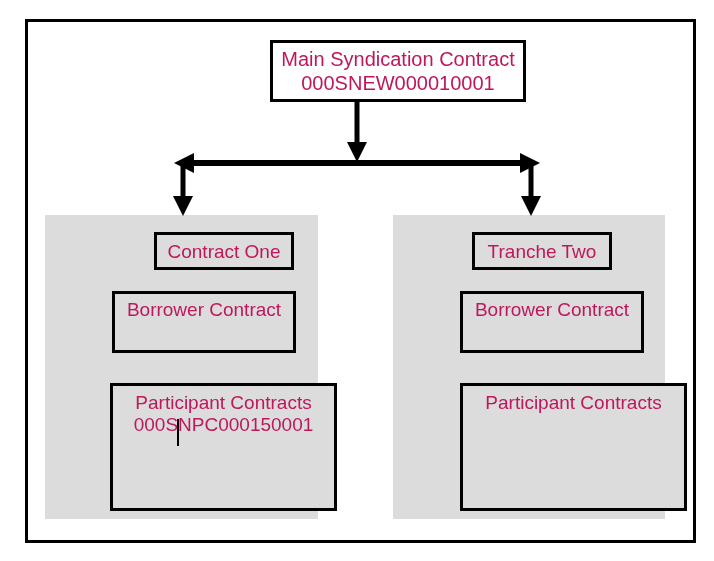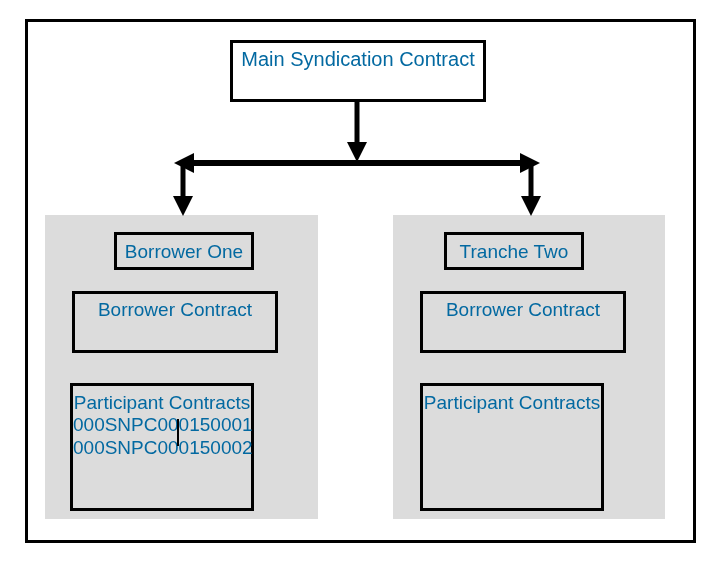--- a/index.html
+++ b/index.html
@@ -43,22 +43,23 @@
   }
   .tranche-panel.left  { left: 45px;  width: 273px; }
   .tranche-panel.right { left: 393px; width: 272px; }
 
   
   .node {
     position: absolute;
     box-sizing: border-box;
     border: 3px solid #000000;
     text-align: center;
-    color: #0369a1;
+    color: #be185d;
     line-height: 1.18;
+    margin-left: 40px;
   }
   .node .line {
     display: block;
     white-space: nowrap;
   }
 
   
   .node.main-box {
     left: 230px;
     top: 40px;
@@ -72,38 +73,38 @@
   
   .node.tranche-title {
     top: 232px;
     width: 140px;
     height: 38px;
     background: #dcdcdc;
     font-size: 19px;
     padding-top: 6px;
   }
   .node.tranche-title.left  { left: 114px; }
-  .node.tranche-title.right { left: 444px; }
+  .node.tranche-title.right { left: 432px; }
 
   
   .node.borrower-box {
     top: 291px;
-    width: 206px;
+    width: 184px;
     height: 62px;
     background: #dcdcdc;
     font-size: 19px;
     padding-top: 5px;
   }
   .node.borrower-box.left  { left: 72px; }
   .node.borrower-box.right { left: 420px; }
 
   
   .node.participant-box {
     top: 383px;
-    width: 184px;
+    width: 227px;
     height: 128px;
     background: #dcdcdc;
     font-size: 19px;
     padding-top: 6px;
   }
   .node.participant-box.left  { left: 70px; }
   .node.participant-box.right { left: 420px; }
 
   
   .connectors {
@@ -130,20 +131,21 @@
 
 <div id="canvas">
 
   <div class="outer-frame"></div>
 
   <div class="tranche-panel left"></div>
   <div class="tranche-panel right"></div>
 
   <div class="node main-box">
     <span class="line">Main Syndication Contract</span>
+    <span class="line">000SNEW000010001</span>
   </div>
 
   <svg class="connectors" viewBox="0 0 714 561" width="714" height="561">
 
     <g>
       <line x1="357" y1="102" x2="357" y2="150" stroke="#000000" stroke-width="5"></line>
       <polygon points="357,162 347,142 367,142" fill="#000000"></polygon>
     </g>
 
     <g>
@@ -157,31 +159,30 @@
       <polygon points="183,216 173,196 193,196" fill="#000000"></polygon>
     </g>
 
     <g>
       <line x1="531" y1="166" x2="531" y2="203" stroke="#000000" stroke-width="5"></line>
       <polygon points="531,216 521,196 541,196" fill="#000000"></polygon>
     </g>
   </svg>
 
   <div class="node tranche-title left">
-    <span class="line">Borrower One</span>
+    <span class="line">Contract One</span>
   </div>
 
   <div class="node borrower-box left">
     <span class="line">Borrower Contract</span>
   </div>
 
   <div class="node participant-box left">
     <span class="line">Participant Contracts</span>
     <span class="line">000SNPC000150001</span>
-    <span class="line">000SNPC000150002</span>
   </div>
 
   <div class="node tranche-title right">
     <span class="line">Tranche Two</span>
   </div>
 
   <div class="node borrower-box right">
     <span class="line">Borrower Contract</span>
   </div>
 

